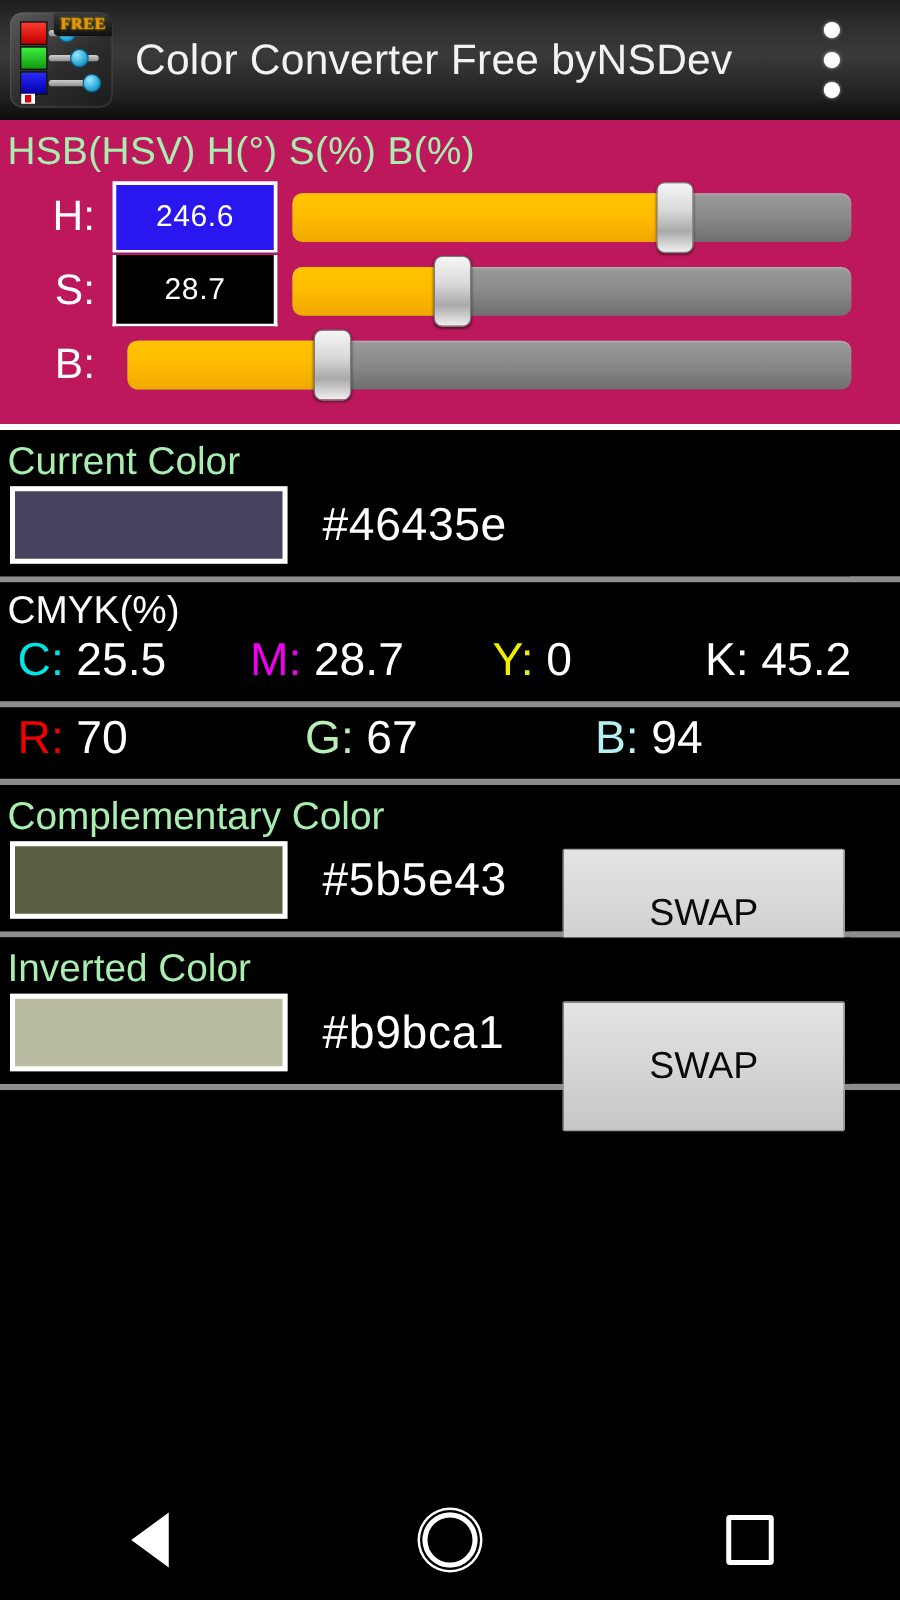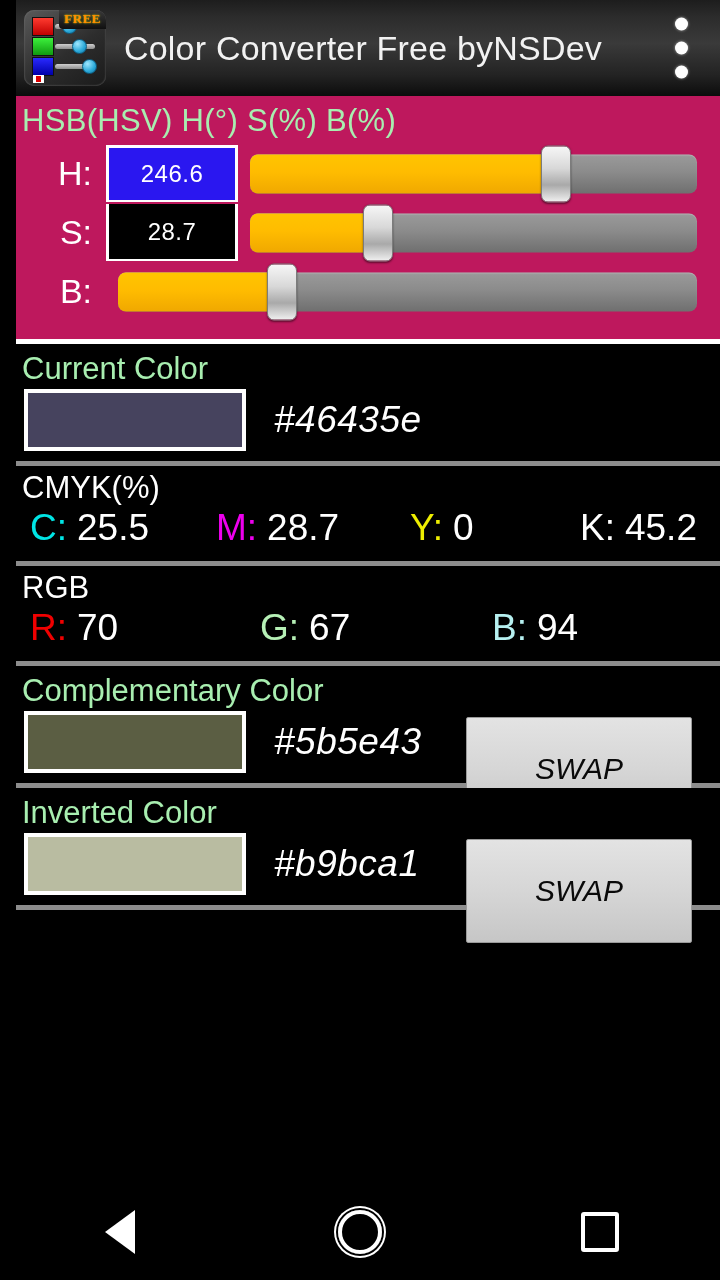--- a/index.html
+++ b/index.html
@@ -2,21 +2,21 @@
 <html><head>
 <meta charset="utf-8">
 <style>
   * { margin:0; padding:0; box-sizing:border-box; }
   html, body {
     width:720px; height:1280px;
     background:#000;
     font-family:"Liberation Sans", sans-serif;
     overflow:hidden;
   }
-  #app { position:relative; width:720px; height:1280px; background:#000;padding-left:16px; }
+  #app { position:relative; width:720px; height:1280px; background:#000; }
 
   
   .titlebar{
     position:relative; height:96px; width:720px;
     background:linear-gradient(to bottom,#1d1d1d 0%,#2c2c2c 18%,#3a3a3a 45%,#232323 78%,#0c0c0c 100%);
     display:flex; align-items:center;
   }
   .app-icon{
     width:82px; height:76px; margin-left:8px; flex:0 0 auto;
     position:relative; border-radius:10px;
@@ -106,21 +106,21 @@
 
   
   .div-white{ width:720px; height:5px; background:#fff; }
   .div-gray{ width:720px; height:5px; background:#8d8d8d; }
 
   
   .sec{ position:relative; background:#000; width:680px; }
   .sec-title{
     color:#a8eeb0; font-size:31px; padding:6px 0 2px 6px; line-height:37px;
   }
-  .sec-body{ display:flex; align-items:center; padding:0 0 10px 0; position:relative;font-style:italic; }
+  .sec-body{ display:flex; align-items:center; padding:0 0 10px 0; position:relative; }
   .swatch{
     width:222px; height:62px; margin-left:8px; flex:0 0 auto;
     border:4px solid #fff;
   }
   .hexval{ color:#fff; font-size:37px; margin-left:28px; letter-spacing:.5px; }
   .act-btn{
     position:absolute; right:4px;
     width:226px; height:110px;
     background:linear-gradient(to bottom,#e3e3e3,#d6d6d6 50%,#c6c6c6);
     border:1px solid #9a9a9a; border-radius:2px;
@@ -247,21 +247,20 @@
       <div class="val-item">
         <span class="val-key k-k">K:</span>
         <span class="val-num">45.2</span>
       </div>
     </div>
   </div>
 
   <div class="div-gray"></div>
 
   <div class="plain-sec">
-    <div class="plain-title">RGB</div>
     <div class="val-row">
       <div class="val-item" style="width:230px">
         <span class="val-key k-r">R:</span>
         <span class="val-num">70</span>
       </div>
       <div class="val-item" style="width:232px">
         <span class="val-key k-g">G:</span>
         <span class="val-num">67</span>
       </div>
       <div class="val-item">

